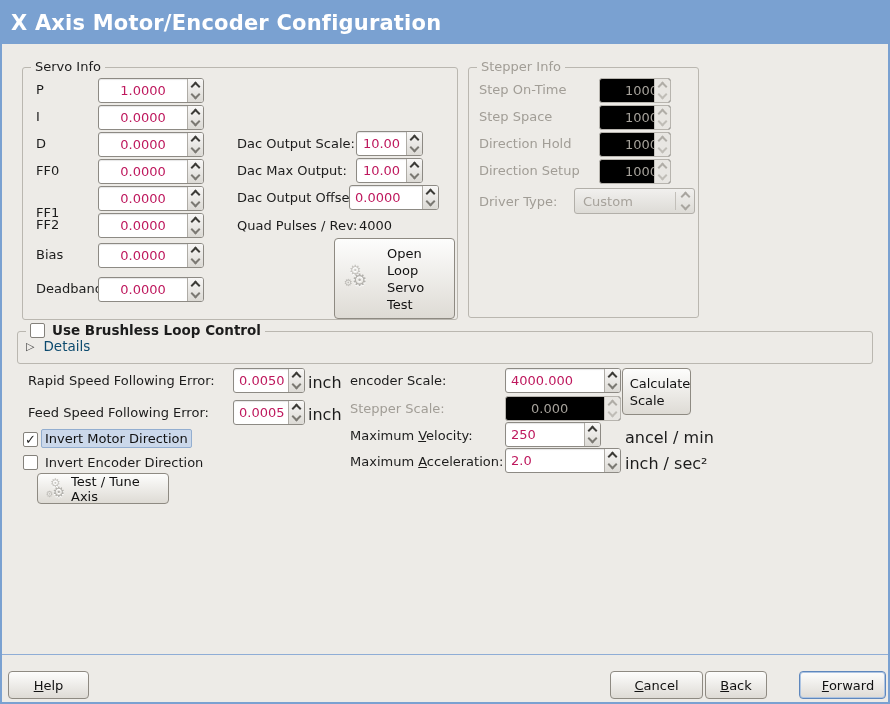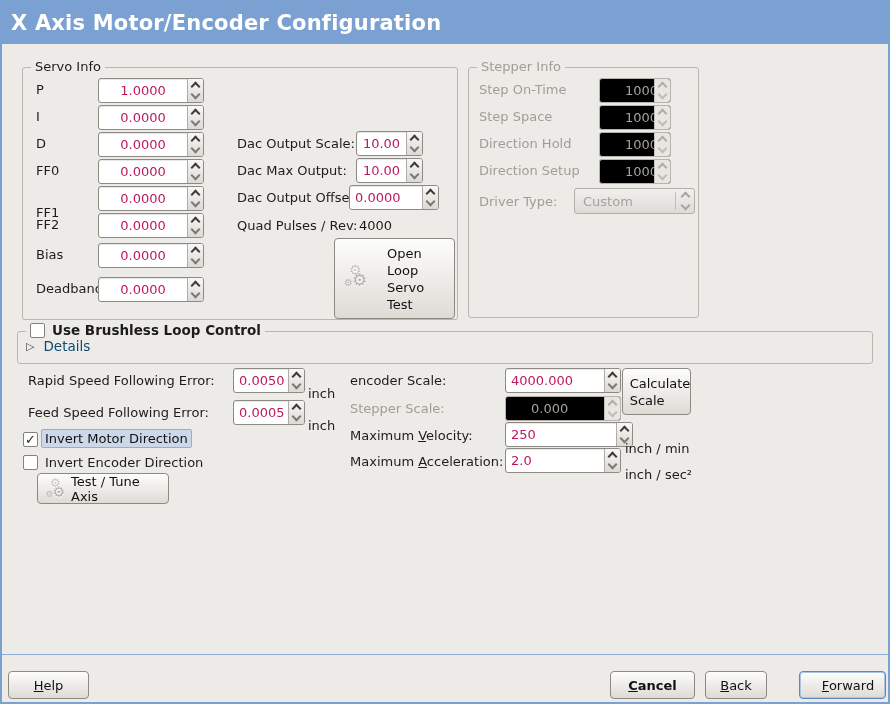--- a/index.html
+++ b/index.html
@@ -49,21 +49,21 @@
   .cb[data-checked="false"] .mark{visibility:hidden;}
   .hl{position:absolute;background:#cbd8ea;border:1px solid #93aed0;border-radius:2px;padding:1px 3px;
       font-size:13px;color:#111;white-space:nowrap;}
   .gears{position:relative;width:27px;height:30px;flex:0 0 auto;}
   .gears .g1{position:absolute;top:-2px;left:5px;font-size:14px;color:#c7c5c0;text-shadow:0 1px 0 #fff;}
   .gears .g2{position:absolute;top:6px;left:8px;font-size:17px;color:#b3b1ac;text-shadow:0 1px 0 #fff;}
   .gears .g3{position:absolute;top:13px;left:0px;font-size:10px;color:#bcbab5;}
   .multiline{display:flex;flex-direction:column;align-items:flex-start;font-size:13px;line-height:17px;color:#111;}
   .sepline{position:absolute;left:0;right:0;top:652px;height:0;border-top:1px solid #8fadd6;}
   .tri{font-size:11px;color:#3a3a3a;line-height:1;}
-  .unit{position:absolute;font-size:13px;color:#1c1c1c;white-space:nowrap;margin-top:13px;}
+  .unit{position:absolute;font-size:16px;color:#1c1c1c;white-space:nowrap;}
   .quadval{position:absolute;font-size:13px;color:#1a1a1a;}
 </style>
 </head>
 <body>
 
 <div class="window">
 
   <div class="titlebar">
     <span class="title">X Axis Motor/Encoder Configuration</span>
   </div>
@@ -384,53 +384,53 @@
         <div class="sb">
           <span class="chu"></span>
         </div>
         <div class="sb">
           <span class="chd"></span>
         </div>
       </div>
   </div>
 
   <span class="lbl" style="left:348px;top:426px;"><span>Maximum </span><span class="mn">V</span><span>elocity:</span></span>
-  <div class="spin" style="left:503px;top:420px;width:128px;">
+  <div class="spin" style="left:503px;top:420px;width:96px;">
     <div class="entry">250</div>
     <div class="btns">
         <div class="sb">
           <span class="chu"></span>
         </div>
         <div class="sb">
           <span class="chd"></span>
         </div>
       </div>
   </div>
-  <span class="unit" style="left:623px;top:426px;">inch / min</span>
+  <span class="unit" style="left:623px;top:426px;">ancel / min</span>
 
   <span class="lbl" style="left:348px;top:452px;"><span>Maximum </span><span class="mn">A</span><span>cceleration:</span></span>
   <div class="spin" style="left:503px;top:446px;width:116px;">
     <div class="entry">2.0</div>
     <div class="btns">
         <div class="sb">
           <span class="chu"></span>
         </div>
         <div class="sb">
           <span class="chd"></span>
         </div>
       </div>
   </div>
   <span class="unit" style="left:623px;top:452px;">inch / sec²</span>
 
   <div class="sepline"></div>
 
   <div class="btn" style="left:6px;top:669px;width:81px;height:28px;">
     <span><span class="mn">H</span><span>elp</span></span>
   </div>
-  <div class="btn" style="left:608px;top:669px;width:85px;height:28px;font-weight:bold;">
+  <div class="btn" style="left:608px;top:669px;width:93px;height:28px;">
     <span><span class="mn">C</span><span>ancel</span></span>
   </div>
   <div class="btn" style="left:703px;top:669px;width:62px;height:28px;">
     <span><span class="mn">B</span><span>ack</span></span>
   </div>
   <div class="btn default" style="left:797px;top:669px;width:87px;height:28px;">
     <span><span class="mn">F</span><span>orward</span></span>
   </div>
 
 </div>

